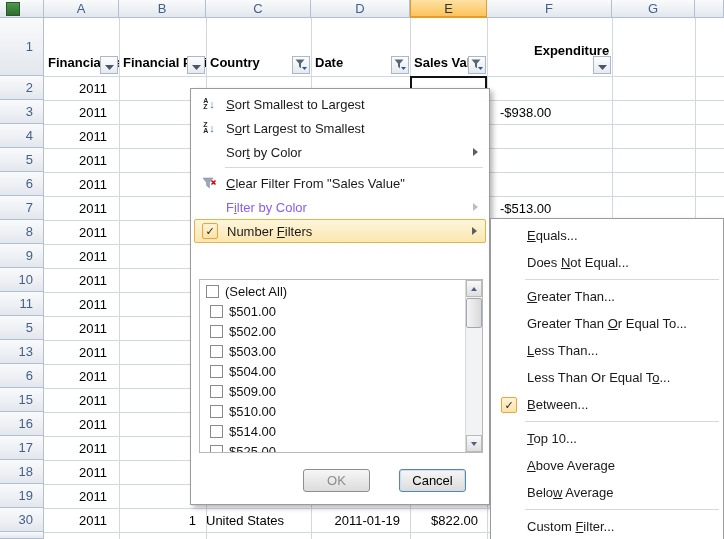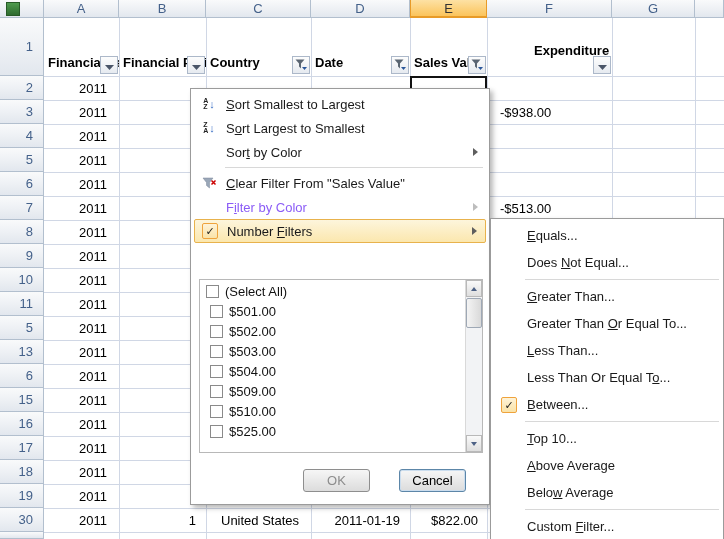--- a/index.html
+++ b/index.html
@@ -195,21 +195,21 @@
       <div class="cell right" style="left: 44px; top: 364px; width: 75px; height: 24px; padding-left: 0px; padding-right: 12px;">2011</div>
       <div class="cell right" style="left: 44px; top: 388px; width: 75px; height: 24px; padding-left: 0px; padding-right: 12px;">2011</div>
       <div class="cell right" style="left: 44px; top: 412px; width: 75px; height: 24px; padding-left: 0px; padding-right: 12px;">2011</div>
       <div class="cell right" style="left: 44px; top: 436px; width: 75px; height: 24px; padding-left: 0px; padding-right: 12px;">2011</div>
       <div class="cell right" style="left: 44px; top: 460px; width: 75px; height: 24px; padding-left: 0px; padding-right: 12px;">2011</div>
       <div class="cell right" style="left: 44px; top: 484px; width: 75px; height: 24px; padding-left: 0px; padding-right: 12px;">2011</div>
       <div class="cell right" style="left: 44px; top: 508px; width: 75px; height: 24px; padding-left: 0px; padding-right: 12px;">2011</div>
       <div class="cell" style="left: 487px; top: 100px; width: 125px; height: 24px; padding-left: 13px; padding-right: 0px;">-$938.00</div>
       <div class="cell" style="left: 487px; top: 196px; width: 125px; height: 24px; padding-left: 13px; padding-right: 0px; text-align: center;">-$513.00</div>
       <div class="cell right" style="left: 119px; top: 508px; width: 87px; height: 24px; padding-left: 0px; padding-right: 10px;">1</div>
-      <div class="cell" style="left: 206px; top: 508px; width: 105px; height: 24px; padding-left: 15px; padding-right: 0px;">United States</div>
+      <div class="cell" style="left: 206px; top: 508px; width: 105px; height: 24px; padding-left: 0; padding-right: 0px;">United States</div>
       <div class="cell right" style="left: 311px; top: 508px; width: 99px; height: 24px; padding-left: 0px; padding-right: 10px;">2011-01-19</div>
       <div class="cell right" style="left: 410px; top: 508px; width: 77px; height: 24px; padding-left: 0px; padding-right: 9px;">$822.00</div>
     </div>
   <div id="active-cell" style="left: 410px; top: 76px; width: 77px; height: 24px;"></div>
 
   <div class="menu">
     <div id="menu-items">
         <div class="mi">
           <div class="ic">
             <span class="sl">A<br>Z</span>
@@ -277,20 +277,24 @@
           <div class="li child">
             <div class="cb"></div>
             <div class="lbl">$509.00</div>
           </div>
           <div class="li child">
             <div class="cb"></div>
             <div class="lbl">$510.00</div>
           </div>
           <div class="li child">
             <div class="cb"></div>
+            <div class="lbl">$514.00</div>
+          </div>
+          <div class="li child">
+            <div class="cb"></div>
             <div class="lbl">$525.00</div>
           </div>
         </div>
       <div class="vscroll">
         <div class="sb-btn up">
             <span class="tri-up"></span>
           </div>
         <div class="sb-thumb"></div>
         <div class="sb-btn down">
             <span class="tri-down"></span>

